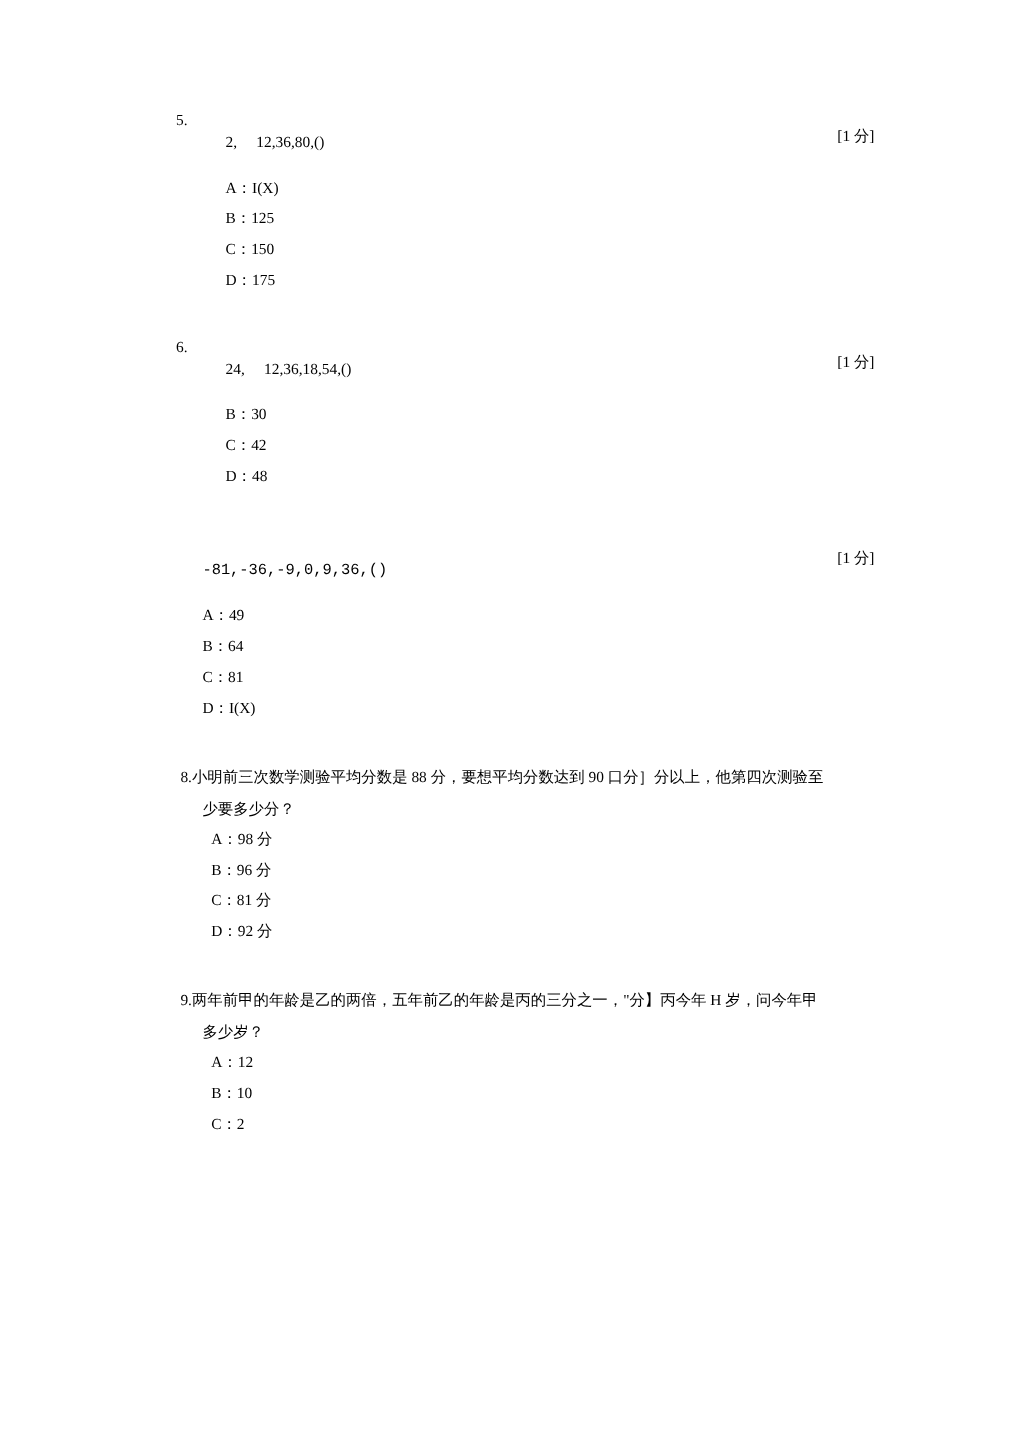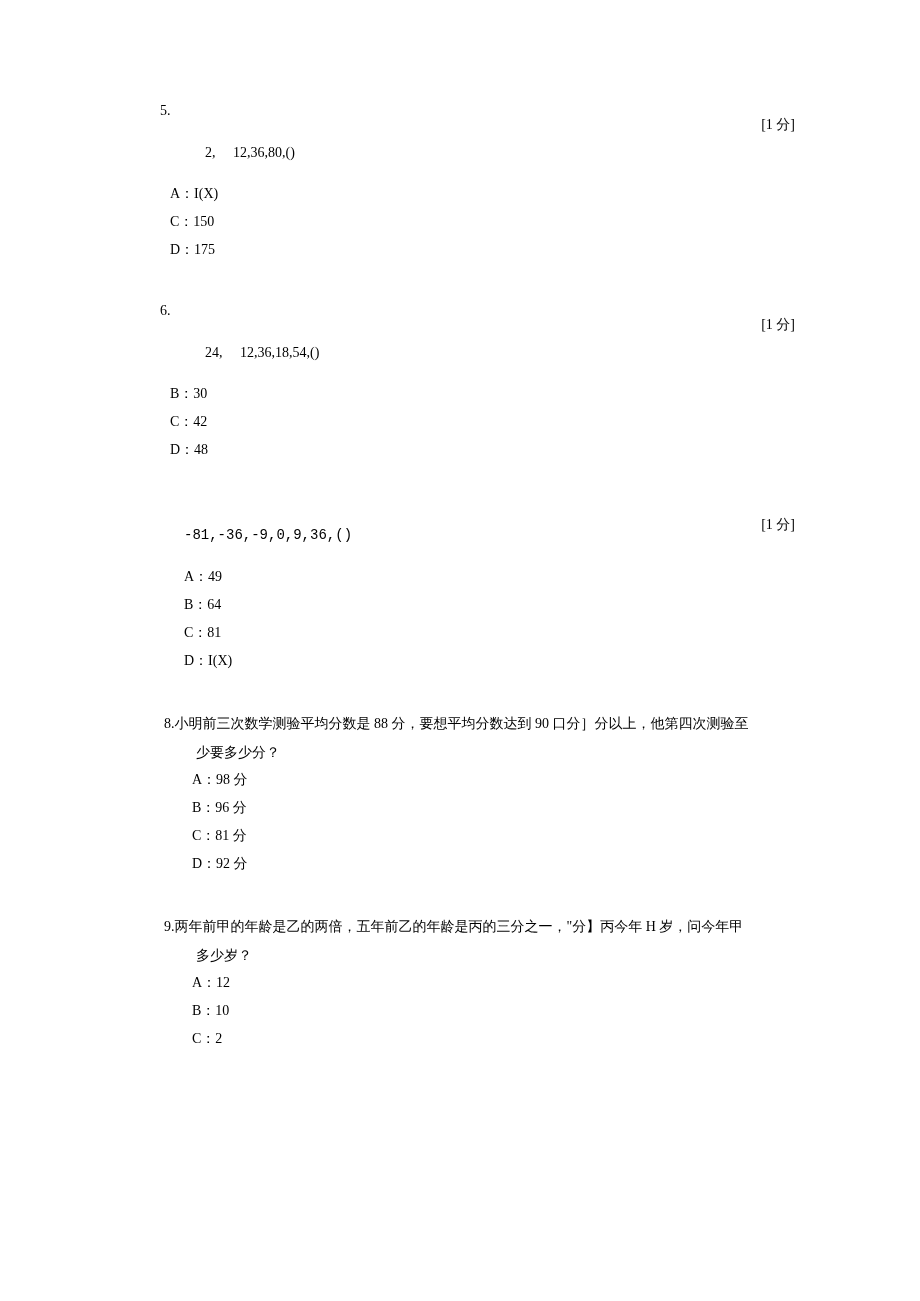--- a/index.html
+++ b/index.html
@@ -30,43 +30,43 @@
       left: -10px;
       top: 0;
     }
     .q-points {
       position: absolute;
       right: -10px;
       top: 14px;
     }
     .q-sequence {
       margin-left: 35px;
-      margin-top: 22px;
       margin-bottom: 20px;
     }
     .q-sequence .seq-first {
       margin-right: 14px;
     }
     .q-options {
+      margin-left: 35px;
     }
     .q-option {
       margin-bottom: 7px;
     }
     .question-inline .q-inline-header {
       text-align: justify;
       margin-bottom: 6px;
       line-height: 1.8;
       position: relative;
       margin-top: 24px;
     }
     .question-inline .q-inline-text {
       margin-left: 0;
     }
     .question-inline .q-cont {
-      margin-left: 32px;
+      margin-left: 20px;
       margin-bottom: 6px;
     }
     .question-inline .q-options {
       margin-left: 28px;
     }
     .q-inline-num {
       display: inline;
     }
     .points-only {
       position: relative;
@@ -83,20 +83,21 @@
     <div class="q-header">
       <span class="q-num">5.</span>
       <span class="q-points">[1 分]</span>
     </div>
     <div class="q-sequence">
       <span class="seq-first">2,</span>
       <span>12,36,80,()</span>
     </div>
     <div class="q-options">
       <div class="q-option">A：I(X)</div>
+      <div class="q-option">B：125</div>
       <div class="q-option">C：150</div>
       <div class="q-option">D：175</div>
     </div>
   </div>
 
   <div class="question">
     <div class="q-header">
       <span class="q-num">6.</span>
       <span class="q-points">[1 分]</span>
     </div>

